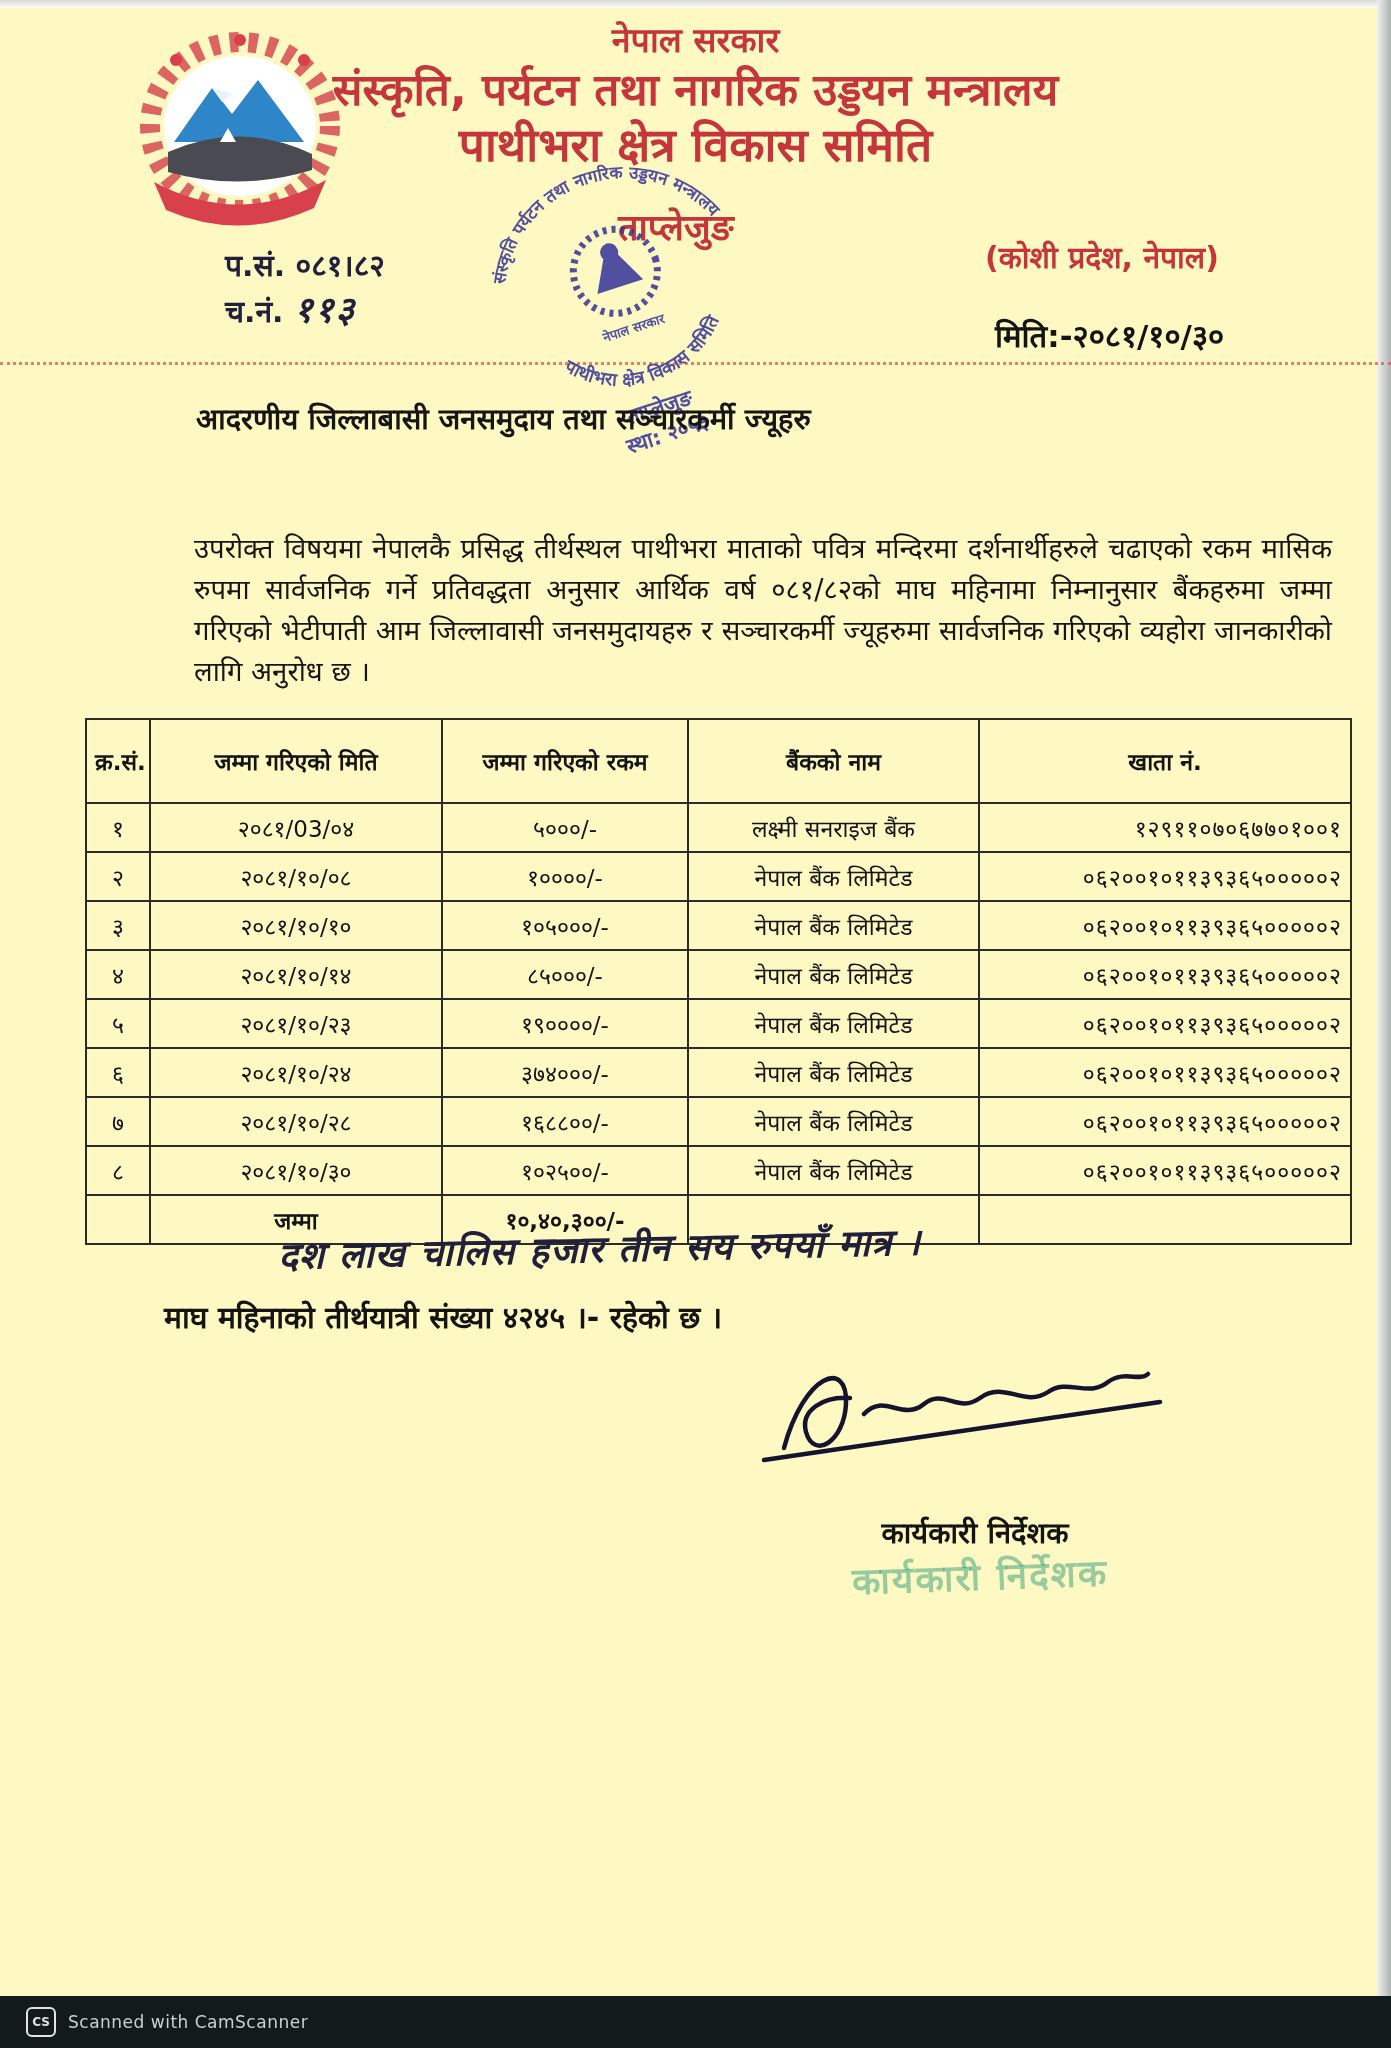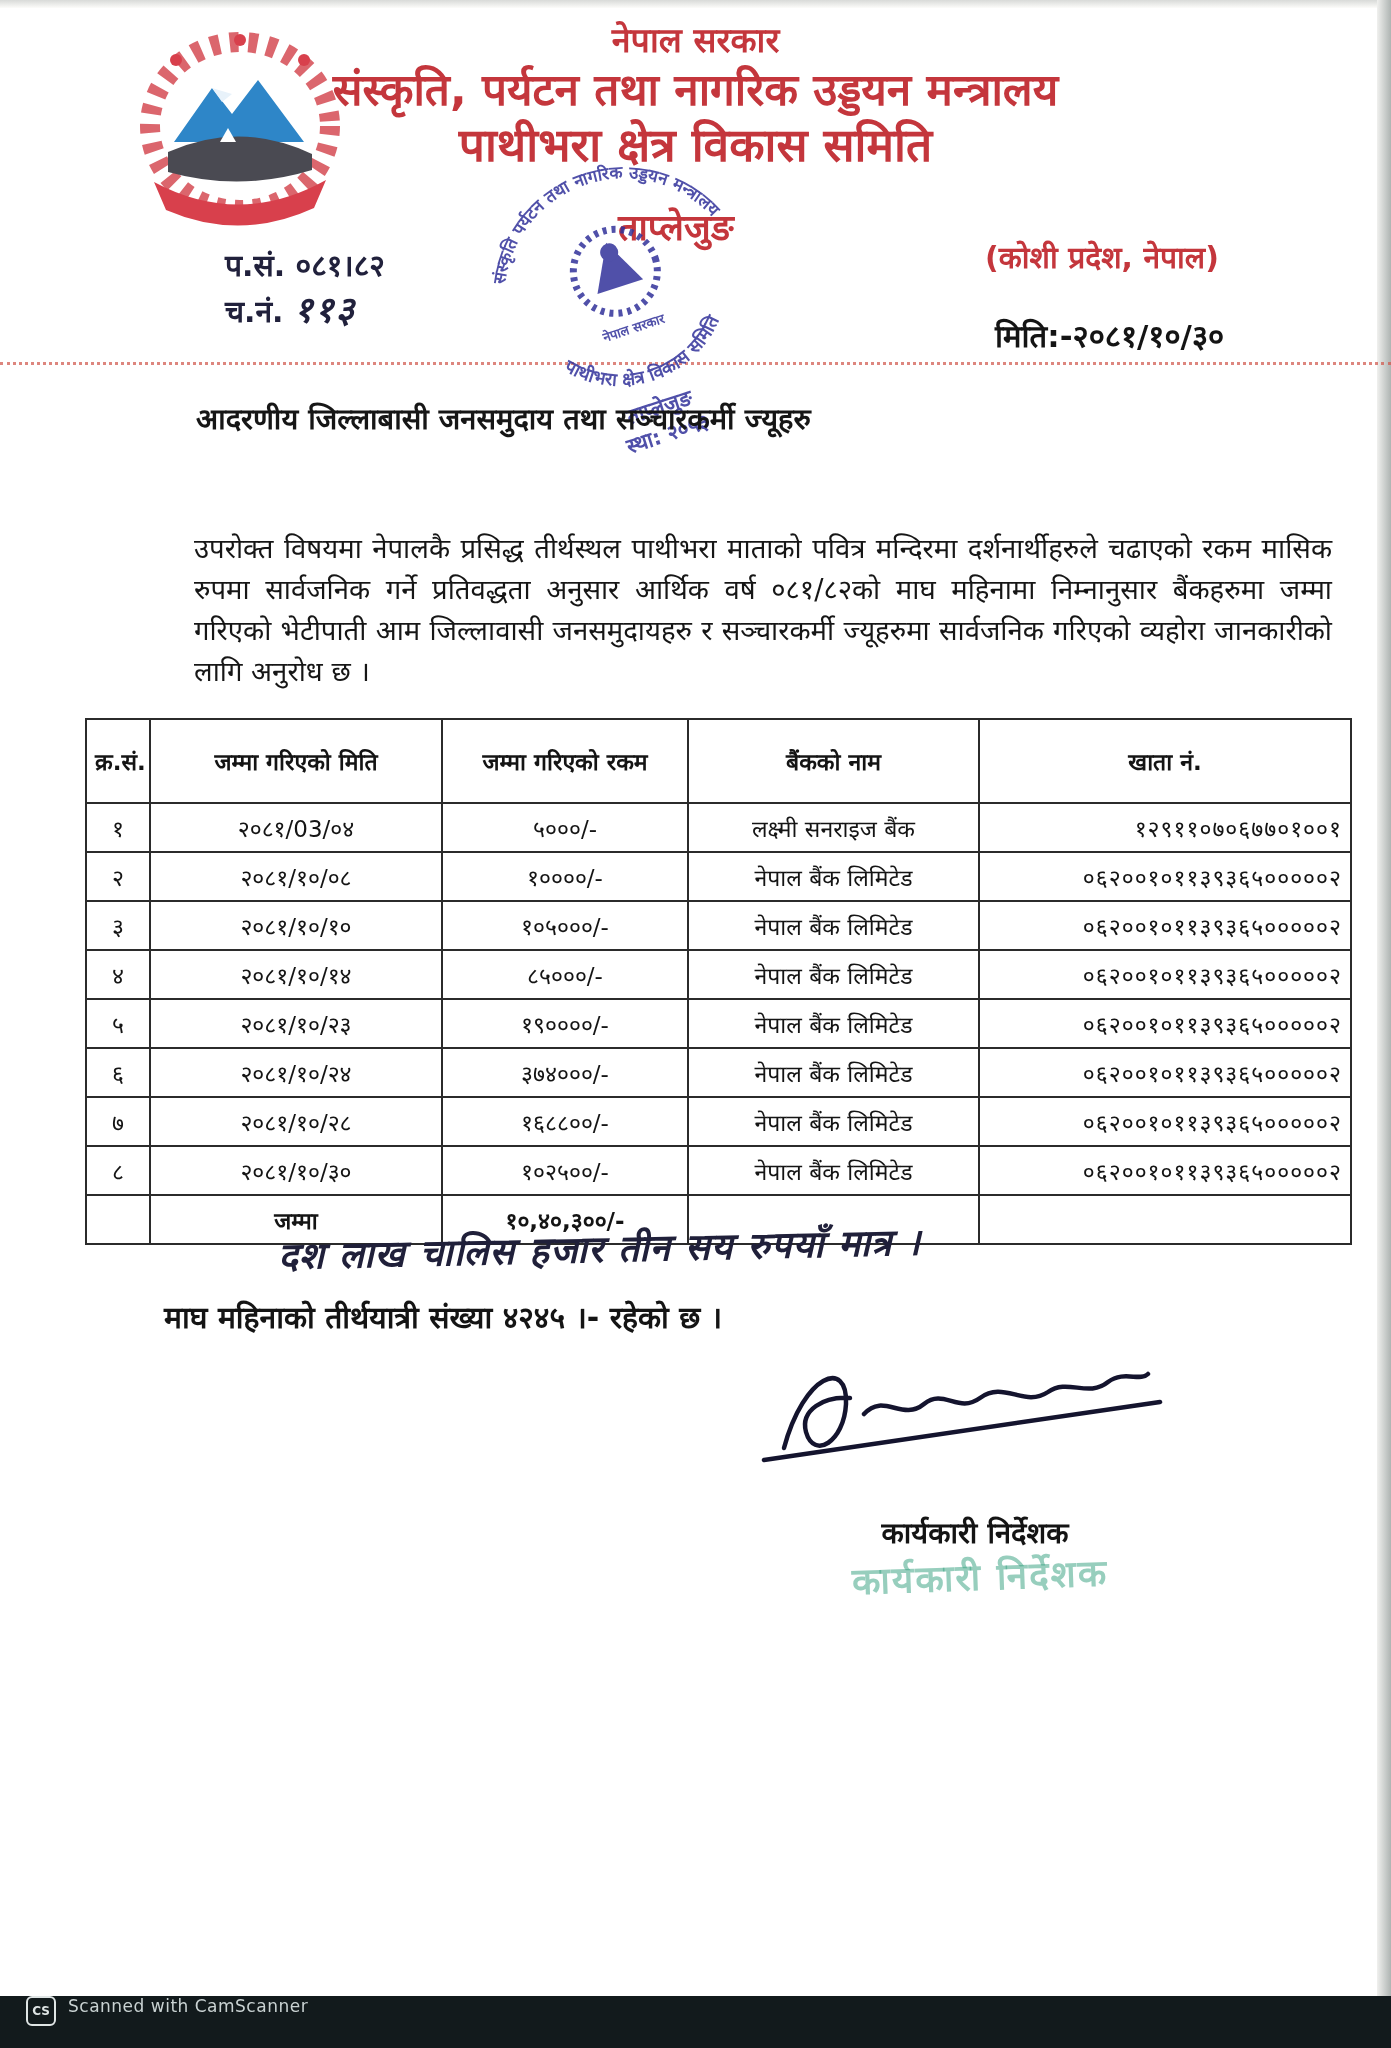--- a/index.html
+++ b/index.html
@@ -1,16 +1,16 @@
 <!DOCTYPE html>
 <html><head>
 <meta charset="utf-8">
 <style>
   html,body{margin:0;padding:0;background:#8f9494;}
-  #page{position:relative;width:1391px;height:2048px;background:#ffffff;overflow:hidden;
+  #page{position:relative;width:1391px;height:2048px;background:#fef9c3;overflow:hidden;
         font-family:"DejaVu Sans","Liberation Sans",sans-serif;color:#1a1a1a;}
   .edge-right{position:absolute;top:0;right:0;width:14px;height:100%;
         background:linear-gradient(to right,#f0f0ee,#aeb4b2);}
   .edge-top{position:absolute;top:0;left:0;width:100%;height:8px;
         background:linear-gradient(to bottom,#d8dad8,#fcfcfa);}
   .h{position:absolute;left:0;right:0;text-align:center;color:#c4363c;font-weight:bold;}
   .gov{top:16px;font-size:34px;}
   .ministry{top:58px;font-size:44px;}
   .committee{top:112px;font-size:46px;}
   .place{position:absolute;left:618px;top:202px;font-size:36px;color:#c4363c;font-weight:bold;}
@@ -33,21 +33,21 @@
   .tbl td.c4{text-align:right;padding-left:2px;letter-spacing:1px;}
   .tbl tfoot td{font-weight:bold;}
   .handnote{position:absolute;left:278px;top:1222px;font-size:37px;font-style:italic;font-weight:600;
         color:#20203a;transform:rotate(-1.3deg);letter-spacing:1px;}
   .pilgrims{position:absolute;left:164px;top:1296px;font-size:30px;font-weight:bold;color:#141414;}
   .sign{position:absolute;left:752px;top:1352px;}
   .signame{position:absolute;left:775px;width:400px;top:1474px;text-align:center;font-size:30px;font-weight:bold;color:#141414;}
   .sigtitle{position:absolute;left:775px;width:400px;top:1512px;text-align:center;font-size:29px;font-weight:bold;color:#141414;}
   .greenstamp{position:absolute;left:790px;width:380px;top:1550px;text-align:center;font-size:37px;font-weight:bold;
         color:rgba(47,158,123,.5);transform:rotate(-2deg);letter-spacing:2px;}
-  .footer{position:absolute;left:0;bottom:0;width:100%;height:52px;background:#121a1c;display:flex;}
+  .footer{position:absolute;left:0;bottom:0;width:100%;height:52px;background:#121a1c;display:flex;align-items:center;}
   .csbox{width:26px;height:26px;margin-left:26px;border:2px solid #dfe5e5;border-radius:6px;color:#dfe5e5;
         font-size:12px;font-weight:bold;display:flex;align-items:center;justify-content:center;}
   .cstext{margin-left:12px;color:#c9d2d2;font-size:17px;letter-spacing:.5px;}
 </style>
 </head>
 <body>
 
 <div id="page">
 
   <div class="edge-top"></div>

